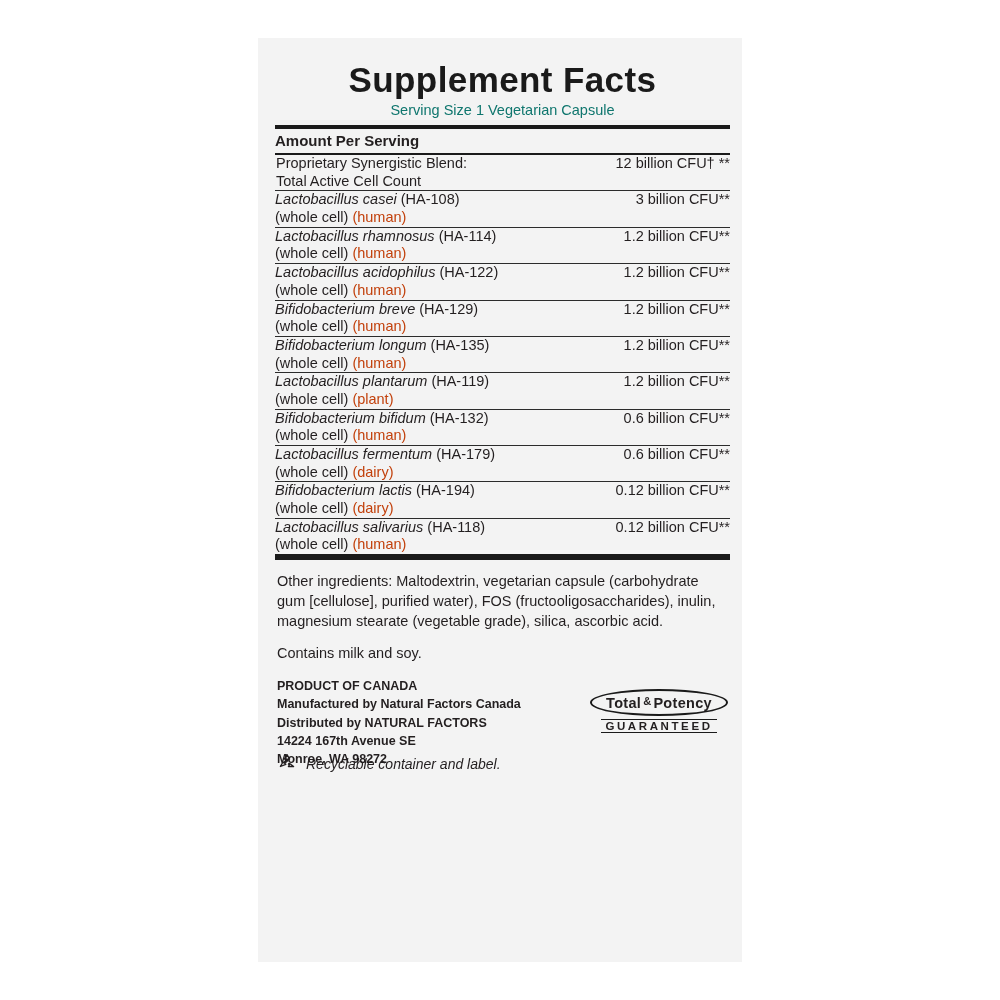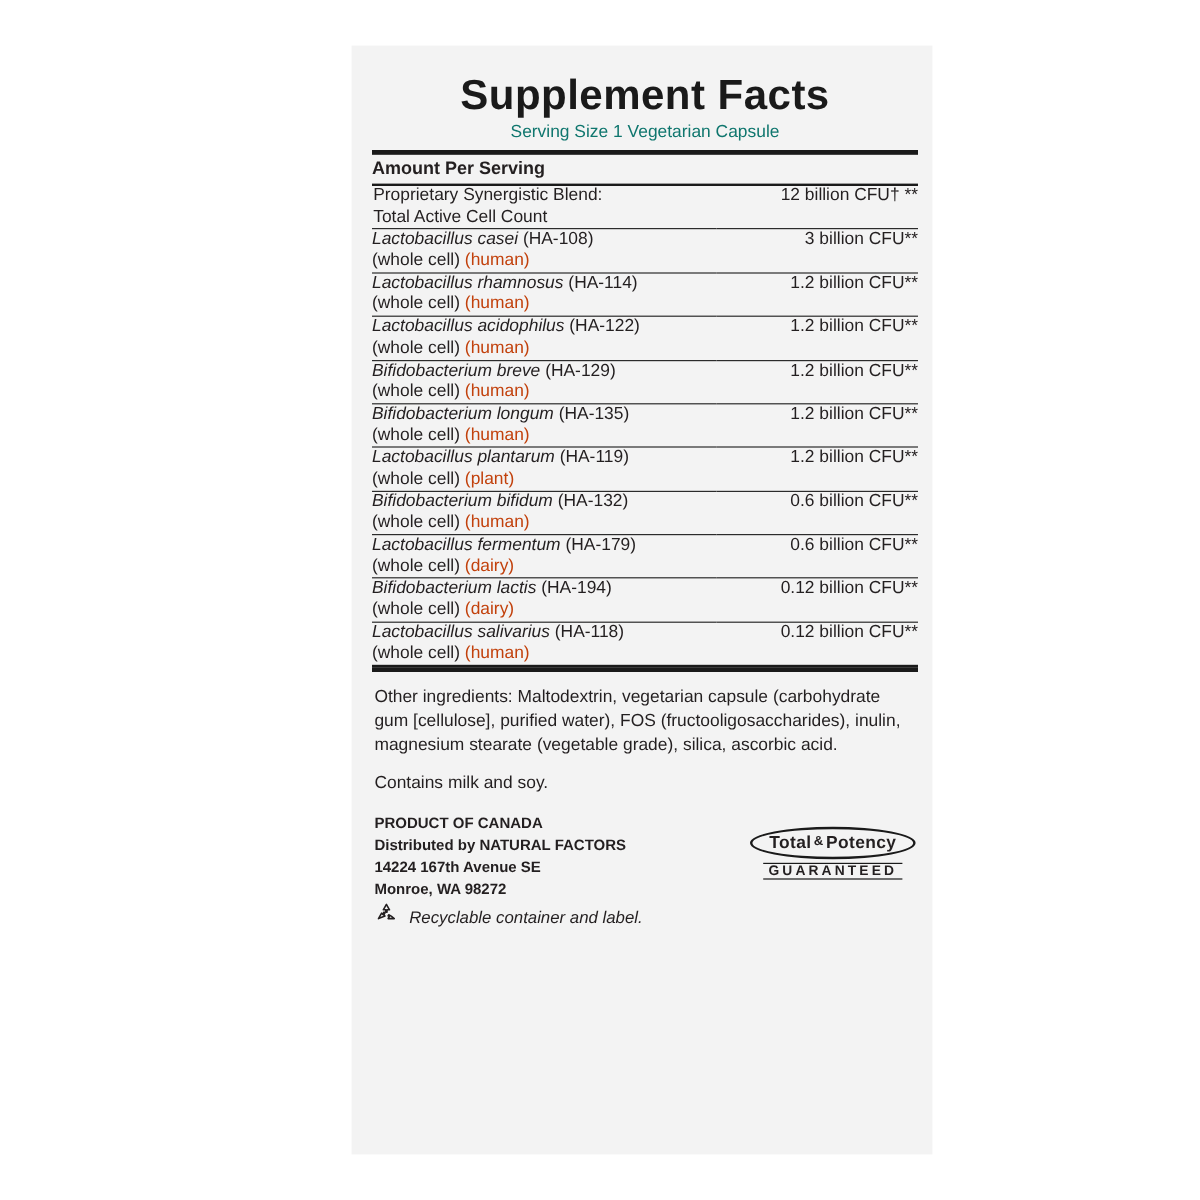--- a/index.html
+++ b/index.html
@@ -12,21 +12,20 @@
     height: 1000px;
     font-family: "Liberation Sans", sans-serif;
     color: #231f20;
     overflow: hidden;
   }
   .page {
     position: relative;
     width: 820px;
     height: 1000px;
     background: #ffffff;
-    margin-left: 35px;
   }
   .panel {
     position: absolute;
     left: 258px;
     top: 38px;
     width: 484px;
     height: 924px;
     background: #f3f3f3;
   }
   .label {
@@ -272,20 +271,21 @@
 
     <div class="rule-med"></div>
     <div class="rule-thick"></div>
 
     <div class="other">Other ingredients: Maltodextrin, vegetarian capsule (carbohydrate gum [cellulose], purified water), FOS (fructooligosaccharides), inulin, magnesium stearate (vegetable grade), silica, ascorbic acid.</div>
     <div class="contains">Contains milk and soy.</div>
 
     <div class="bottom-area">
       <div class="addr">
         <div>PRODUCT OF CANADA</div>
+        <div>Manufactured by Natural Factors Canada</div>
         <div>Distributed by NATURAL FACTORS</div>
         <div>14224 167th Avenue SE</div>
         <div>Monroe, WA 98272</div>
       </div>
 
       <div class="seal">
         <div class="oval">
           <span>Total</span><span class="amp">&amp;</span><span>Potency</span>
         </div>
         <div class="guar">GUARANTEED</div>

